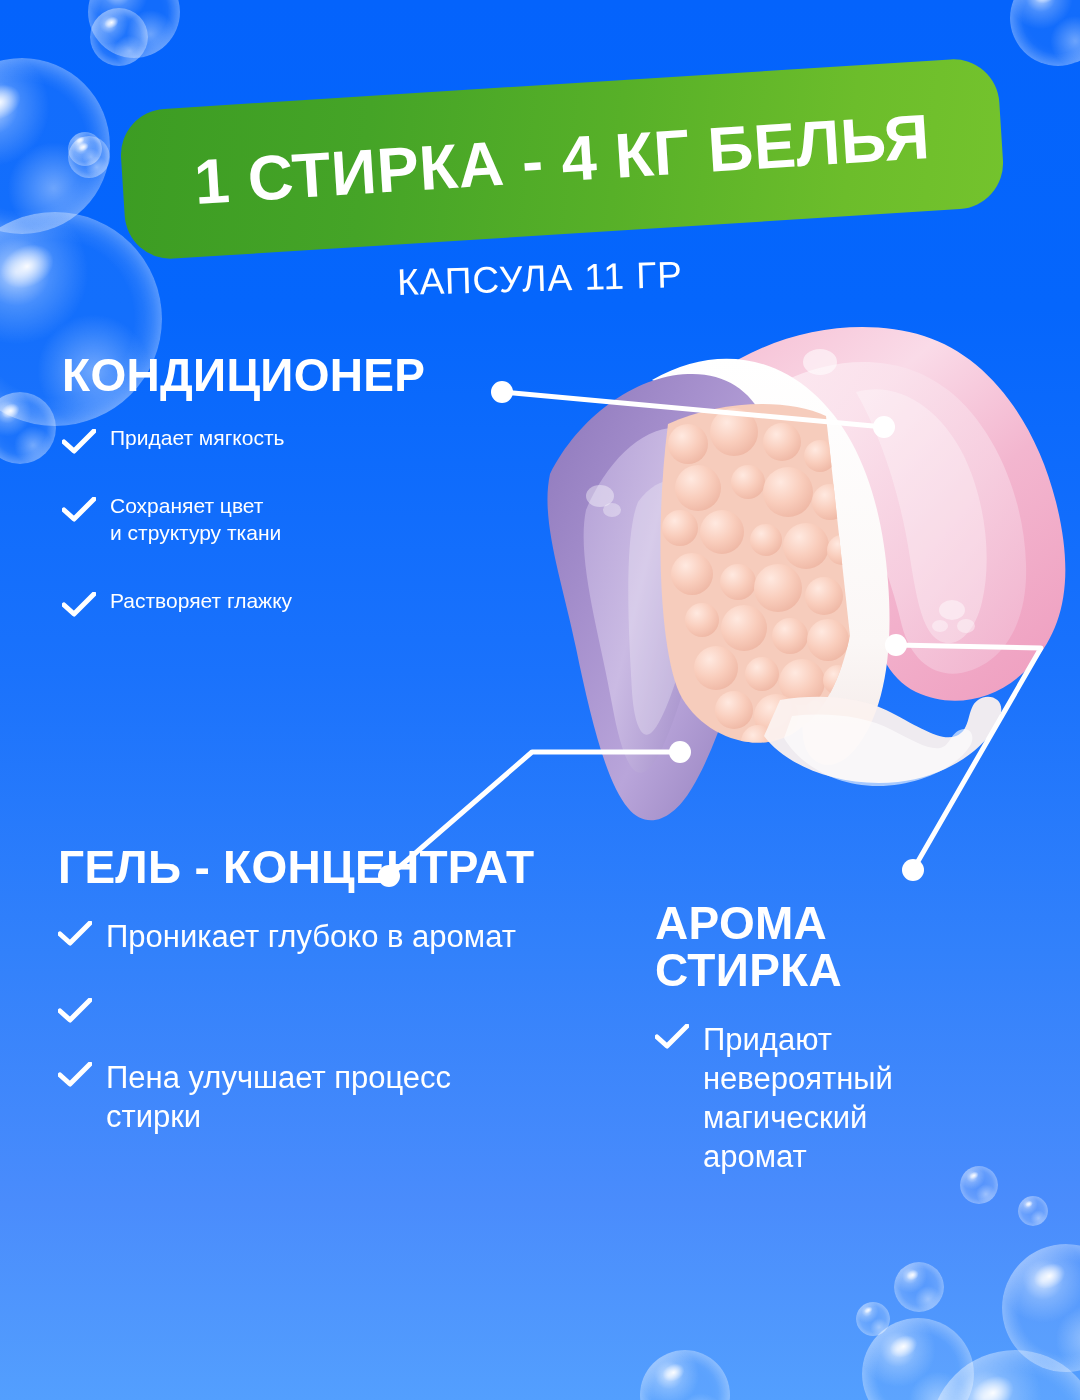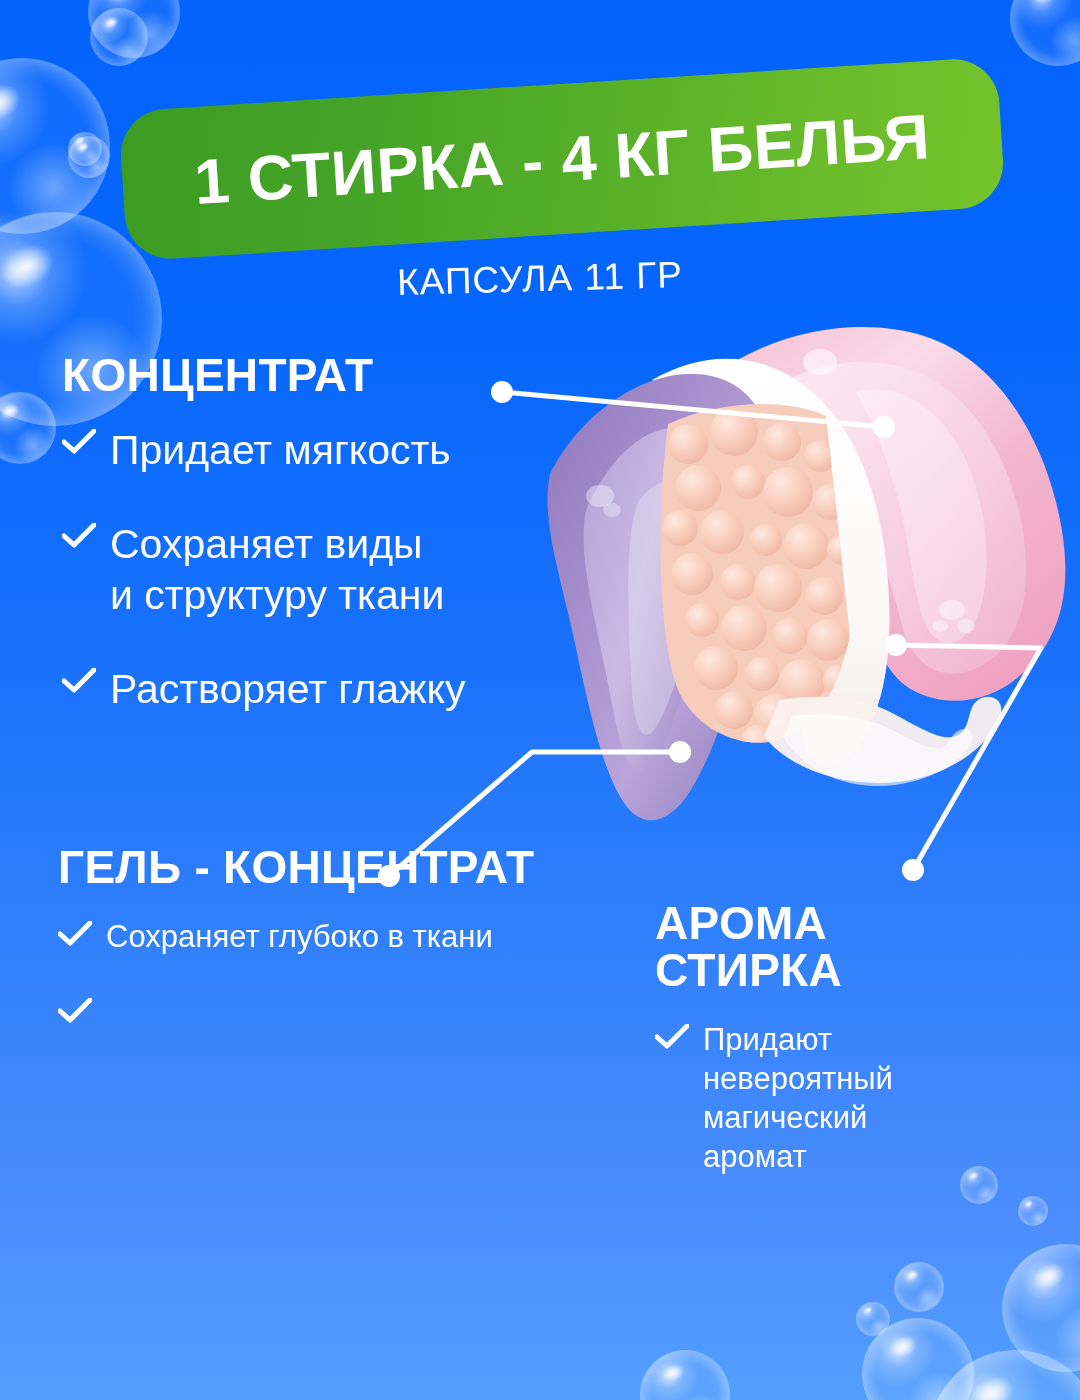--- a/index.html
+++ b/index.html
@@ -94,21 +94,21 @@
     width:34px;
     margin-right:14px;
     position:relative;
     top:4px;
   }
   .tick svg { display:block; }
   .feat-text { line-height:1.26; }
 
   #conditioner { left:62px; top:352px; width:440px; }
   #conditioner .blk-heading { font-size:46px; }
-  #conditioner .feat-text { font-size:41px; }
+  #conditioner .feat-text { font-size:21px; }
   #conditioner .feat { margin-bottom:42px; }
 
   #gel { left:58px; top:844px; width:560px; }
   #gel .blk-heading { font-size:46px; }
   #gel .feat-text { font-size:31px; }
   #gel .feat { margin-bottom:38px; }
 
   #aroma { left:655px; top:900px; width:330px; }
   #aroma .blk-heading { font-size:46px; }
   #aroma .feat-text { font-size:31px; }
@@ -274,37 +274,37 @@
       <circle cx="502" cy="392" r="11"></circle>
       <circle cx="884" cy="427" r="11"></circle>
       <circle cx="680" cy="752" r="11"></circle>
       <circle cx="389" cy="876" r="11"></circle>
       <circle cx="896" cy="645" r="11"></circle>
       <circle cx="913" cy="870" r="11"></circle>
     </g>
   </svg>
 
   <div class="blk" id="conditioner">
-    <div class="blk-heading">КОНЦЕНТРАТ</div>
+    <div class="blk-heading">КОНДИЦИОНЕР</div>
     <div class="feat-list">
       <div class="feat">
         <span class="tick">
           <svg width="34" height="26" viewBox="0 0 34 26">
               <path d="M2 13 L12 22 L32 2" stroke="#ffffff" stroke-width="5" fill="none" stroke-linecap="round" stroke-linejoin="round"></path>
             </svg>
         </span>
         <span class="feat-text">Придает мягкость</span>
       </div>
       <div class="feat">
         <span class="tick">
           <svg width="34" height="26" viewBox="0 0 34 26">
               <path d="M2 13 L12 22 L32 2" stroke="#ffffff" stroke-width="5" fill="none" stroke-linecap="round" stroke-linejoin="round"></path>
             </svg>
         </span>
-        <span class="feat-text" style="white-space:pre-line">Сохраняет виды
+        <span class="feat-text" style="white-space:pre-line">Сохраняет цвет
 и структуру ткани</span>
       </div>
       <div class="feat">
         <span class="tick">
           <svg width="34" height="26" viewBox="0 0 34 26">
               <path d="M2 13 L12 22 L32 2" stroke="#ffffff" stroke-width="5" fill="none" stroke-linecap="round" stroke-linejoin="round"></path>
             </svg>
         </span>
         <span class="feat-text">Растворяет глажку</span>
       </div>
@@ -313,28 +313,37 @@
 
   <div class="blk" id="gel">
     <div class="blk-heading">ГЕЛЬ - КОНЦЕНТРАТ</div>
     <div class="feat-list">
       <div class="feat">
         <span class="tick">
           <svg width="34" height="26" viewBox="0 0 34 26">
               <path d="M2 13 L12 22 L32 2" stroke="#ffffff" stroke-width="5" fill="none" stroke-linecap="round" stroke-linejoin="round"></path>
             </svg>
         </span>
-        <span class="feat-text">Сохраняет глубоко в ткани</span>
-      </div>
-      <div class="feat">
-        <span class="tick">
-          <svg width="34" height="26" viewBox="0 0 34 26">
-              <path d="M2 13 L12 22 L32 2" stroke="#ffffff" stroke-width="5" fill="none" stroke-linecap="round" stroke-linejoin="round"></path>
-            </svg>
-        </span>
+        <span class="feat-text">Проникает глубоко в аромат</span>
+      </div>
+      <div class="feat">
+        <span class="tick">
+          <svg width="34" height="26" viewBox="0 0 34 26">
+              <path d="M2 13 L12 22 L32 2" stroke="#ffffff" stroke-width="5" fill="none" stroke-linecap="round" stroke-linejoin="round"></path>
+            </svg>
+        </span>
+      </div>
+      <div class="feat">
+        <span class="tick">
+          <svg width="34" height="26" viewBox="0 0 34 26">
+              <path d="M2 13 L12 22 L32 2" stroke="#ffffff" stroke-width="5" fill="none" stroke-linecap="round" stroke-linejoin="round"></path>
+            </svg>
+        </span>
+        <span class="feat-text" style="white-space:pre-line">Пена улучшает процесс
+стирки</span>
       </div>
     </div>
   </div>
 
   <div class="blk" id="aroma">
     <div class="blk-heading" style="white-space:pre-line">АРОМА
 СТИРКА</div>
     <div class="feat-list">
       <div class="feat">
         <span class="tick">

